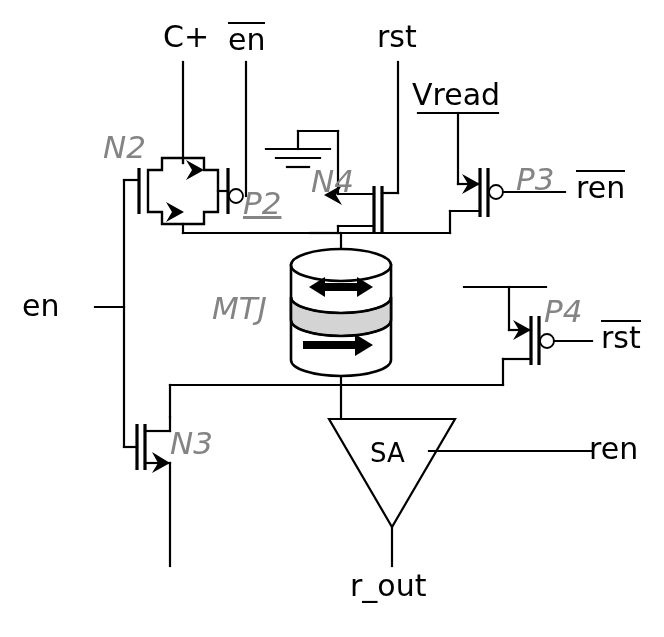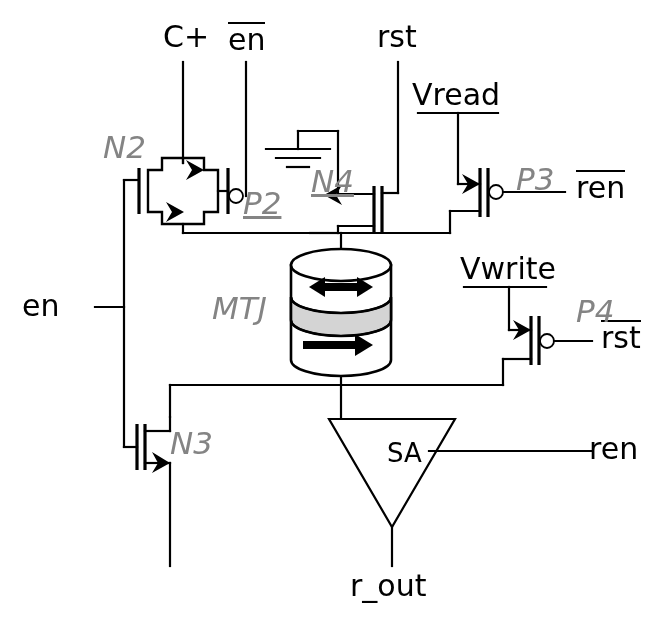--- a/index.html
+++ b/index.html
@@ -295,40 +295,39 @@
   <div class="lbl" style="left:377px; top:22px;">rst</div>
 
   <div class="lbl" style="left:412px; top:80px;">Vread</div>
 
   <div class="lbl" style="left:576px; top:170px;">
     <span class="ovl">ren</span>
   </div>
 
   <div class="lbl" style="left:22px; top:291px;">en</div>
 
-  <div class="lbl" style="left:460px; top:254px;">Vwrite</div>
 
   <div class="lbl" style="left:601px; top:320px;">
     <span class="ovl">rst</span>
   </div>
 
   <div class="lbl" style="left:589px; top:434px;">ren</div>
 
 
   <div class="lbl" style="left:350px; top:571px;">r_out</div>
 
   <div class="devlbl" style="left:103px; top:132px;">N2</div>
 
   <div class="devlbl" style="left:243px; top:188px;text-decoration:underline;">P2</div>
 
-  <div class="devlbl" style="left:311px; top:166px;text-decoration:underline;">N4</div>
+  <div class="devlbl" style="left:311px; top:166px;">N4</div>
 
   <div class="devlbl" style="left:516px; top:164px;text-align:right;">P3</div>
 
   <div class="devlbl" style="left:212px; top:293px;">MTJ</div>
 
-  <div class="devlbl" style="left:576px; top:296px;">P4</div>
+  <div class="devlbl" style="left:544px; top:296px;">P4</div>
 
   <div class="devlbl" style="left:170px; top:428px;">N3</div>
 
-  <div class="lbl-sa" style="left:370px; top:440px;margin-left:17px;">SA</div>
+  <div class="lbl-sa" style="left:370px; top:440px;">SA</div>
 
 </div>
 
 </body></html>

